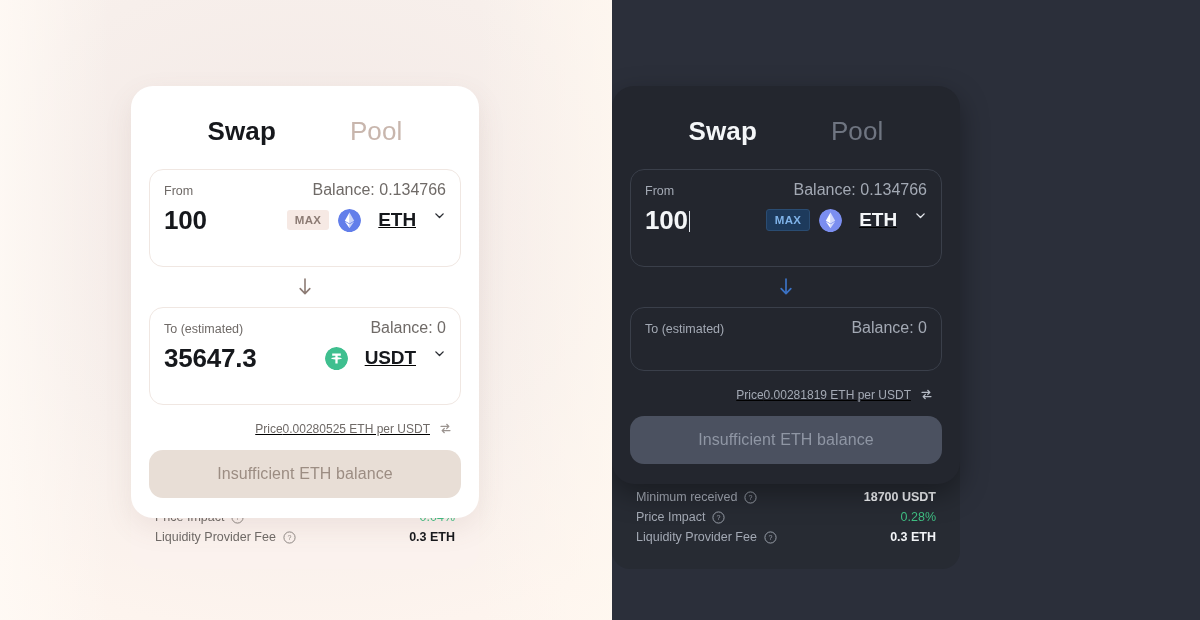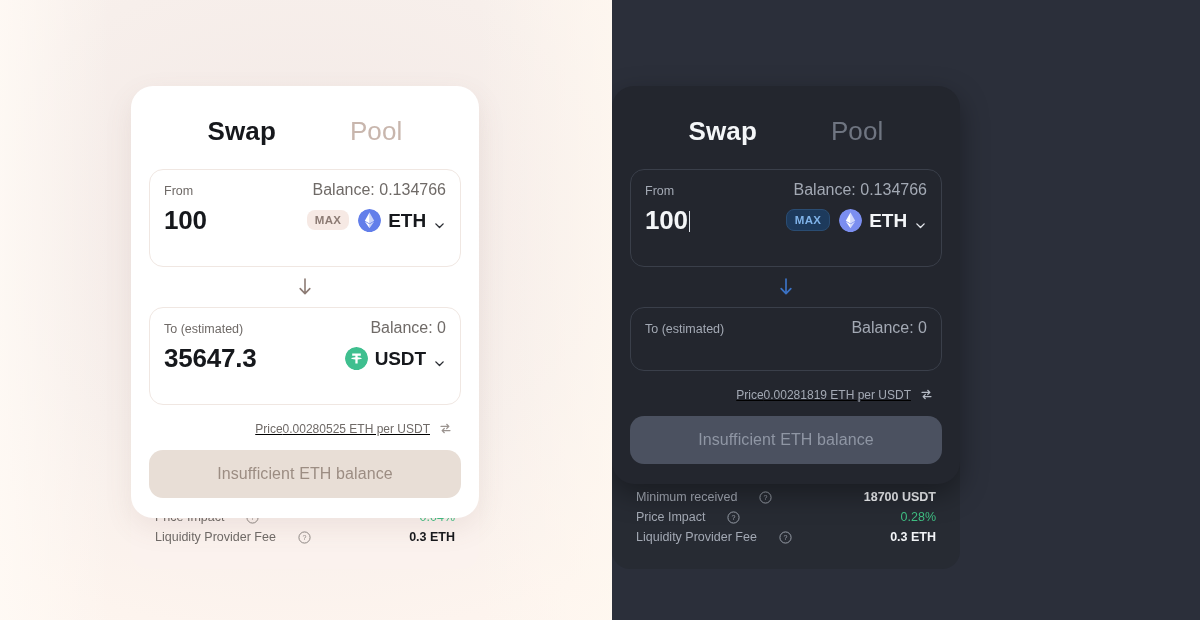--- a/index.html
+++ b/index.html
@@ -141,26 +141,26 @@
     background: #dfe3ea;
   }
 
   .tb-right { display: flex; align-items: center; gap: 9px; }
 
   .max {
     font-size: 11.5px;
     font-weight: 700;
     letter-spacing: .3px;
     padding: 4px 8px;
-    border-radius: 8px;
+    border-radius: 3px;
   }
   .max-light { background: #f6e9e4; color: #8c7b74; }
   .max-dark  { background: #1d3a5c; color: #7fb2e8; border: 1px solid #2a4c72; }
 
-  .token-sel { display: flex; align-items: flex-end; gap: 7px; cursor: pointer; }
+  .token-sel { display: flex; align-items: flex-start; gap: 17px; cursor: pointer; text-decoration: underline; }
   .token-name { font-size: 19px; font-weight: 700; letter-spacing: -.1px; }
   .tn-light { color: #16181c; }
   .tn-dark  { color: #f4f6f8; }
 
   .coin { width: 23px; height: 23px; border-radius: 50%; flex: 0 0 auto; display:block; }
 
   .chev { width: 13px; height: 13px; flex: 0 0 auto; }
 
   
   .arrow-row {
@@ -196,21 +196,21 @@
   .cta-dark  { background: #4b5160; color: #8f96a4; }
 
   
   .d-row {
     display: flex;
     justify-content: space-between;
     align-items: center;
     padding: 3px 8px;
     font-size: 12.5px;
   }
-  .d-left { display: flex; align-items: center; gap: 22px; }
+  .d-left { display: flex; align-items: center; gap: 7px; }
   .d-val { font-weight: 700; }
   .dv-light { color: #16181c; }
   .dv-dark  { color: #f2f4f7; }
   .green { color: #3fbf83; font-weight: 400; }
   .q { width: 13px; height: 13px; flex: 0 0 auto; }
 </style>
 </head>
 <body>
 
 <div id="root">

